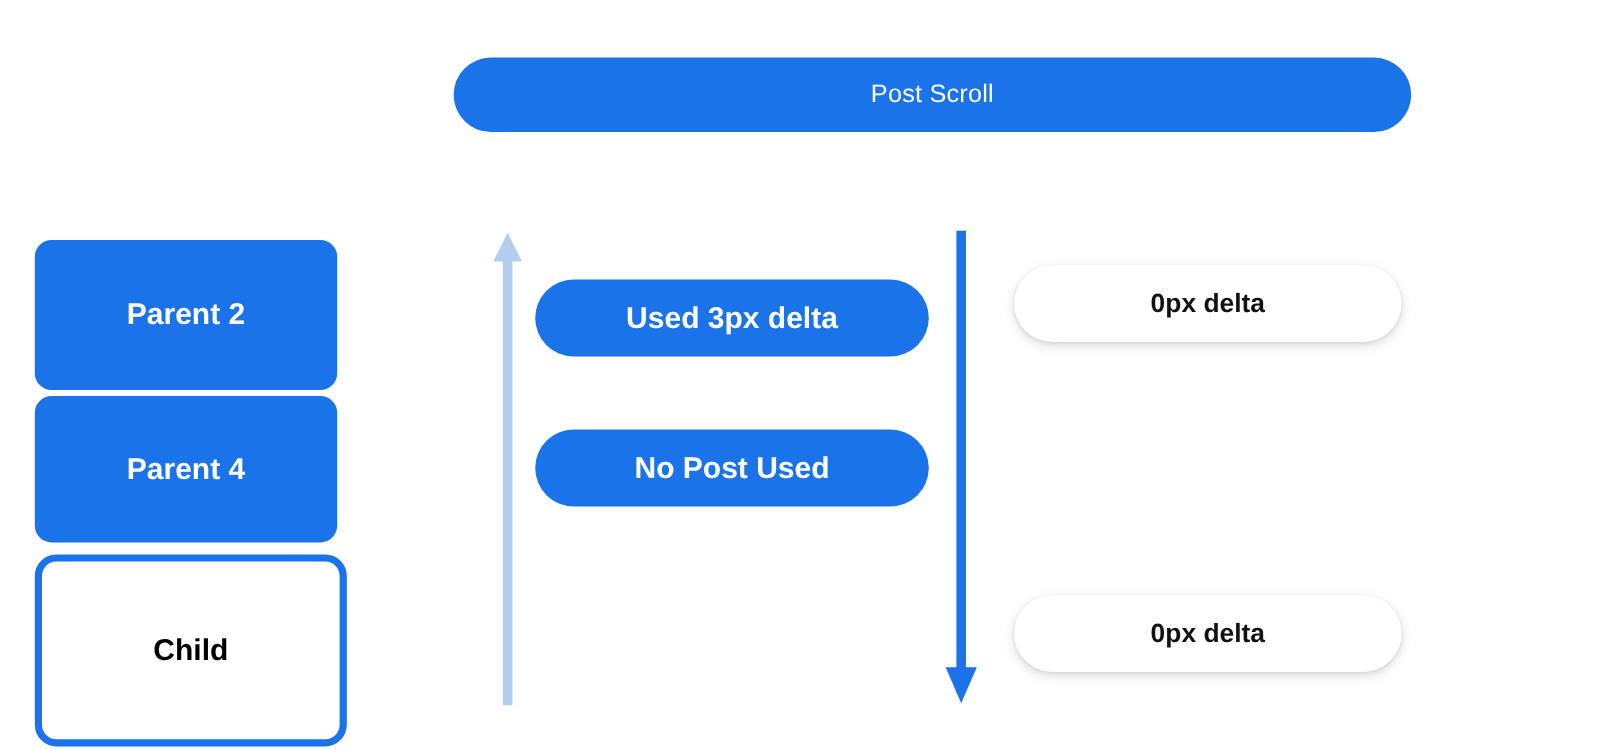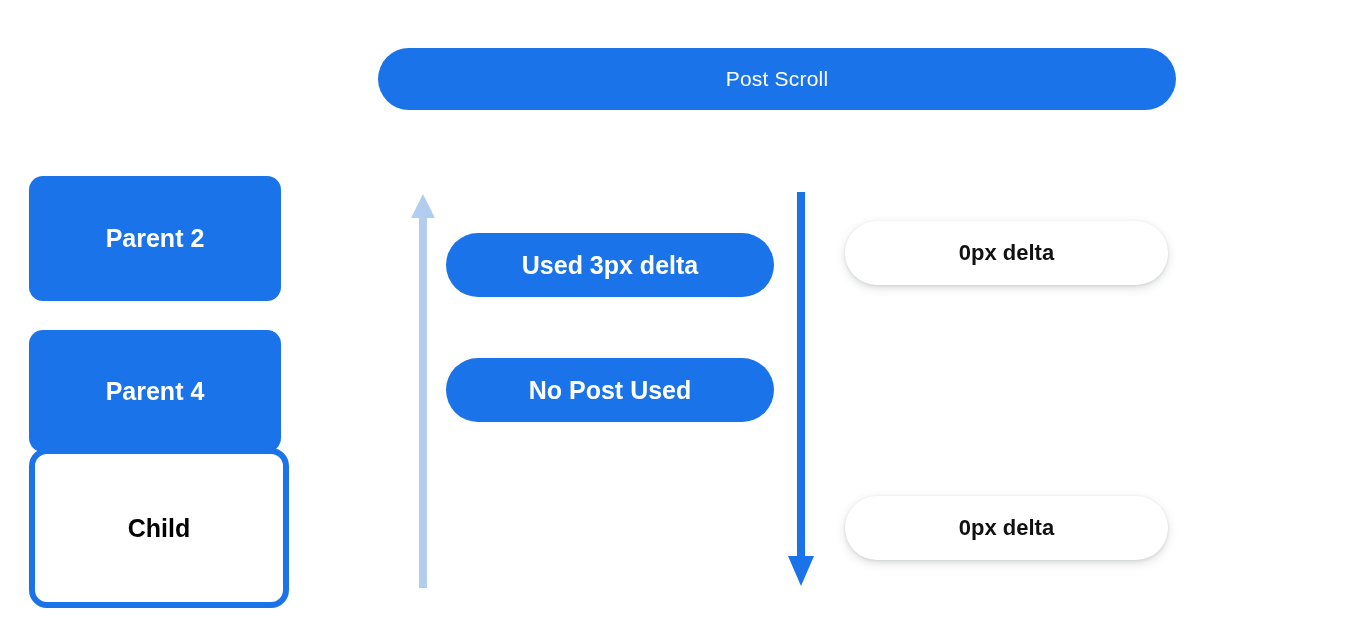--- a/index.html
+++ b/index.html
@@ -58,23 +58,23 @@
     border-radius: 18px;
     width: 260px;
   }
   .stack-label {
     font-size: 25px;
     font-weight: bold;
   }
   .stack-box.filled .stack-label { color: #ffffff; }
   .stack-box.outlined .stack-label { color: #000000; font-weight: bold; }
 
-  #box-parent-2 { top: 176px; height: 125px; }
+  #box-parent-2 { top: 200px; height: 125px; }
   #box-parent-1 { top: 330px; height: 122px; }
-  #box-child    { top: 448px; height: 160px; }
+  #box-child    { top: 462px; height: 160px; }
 
   
   .arrow {
     position: absolute;
   }
   #arrow-up {
     left: 408px;
     top: 192px;
     width: 30px;
     height: 396px;

